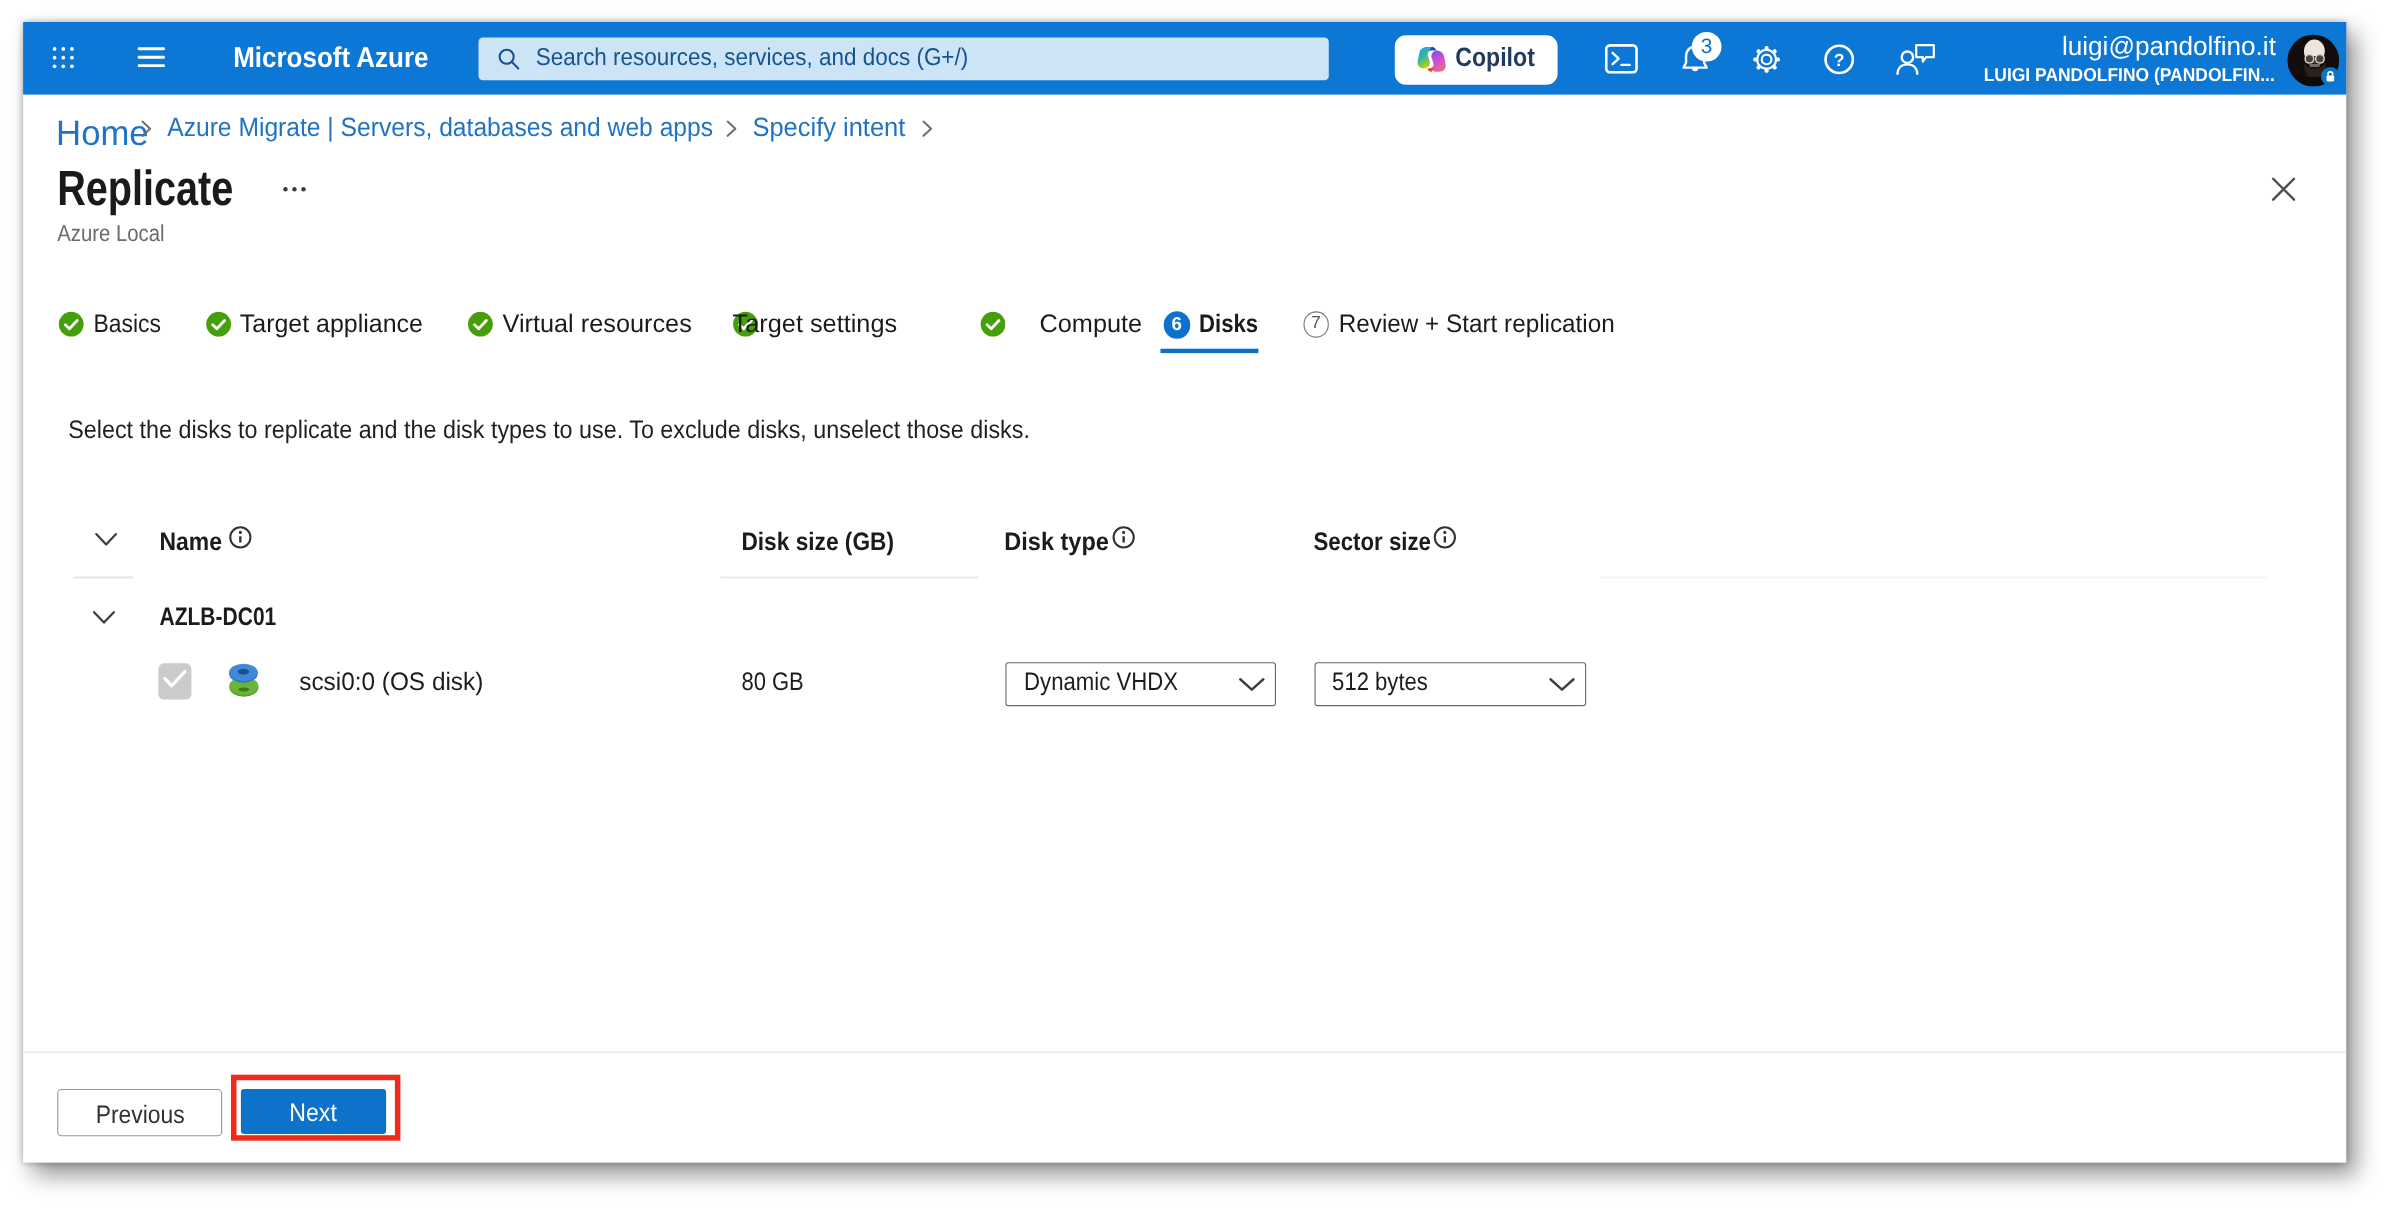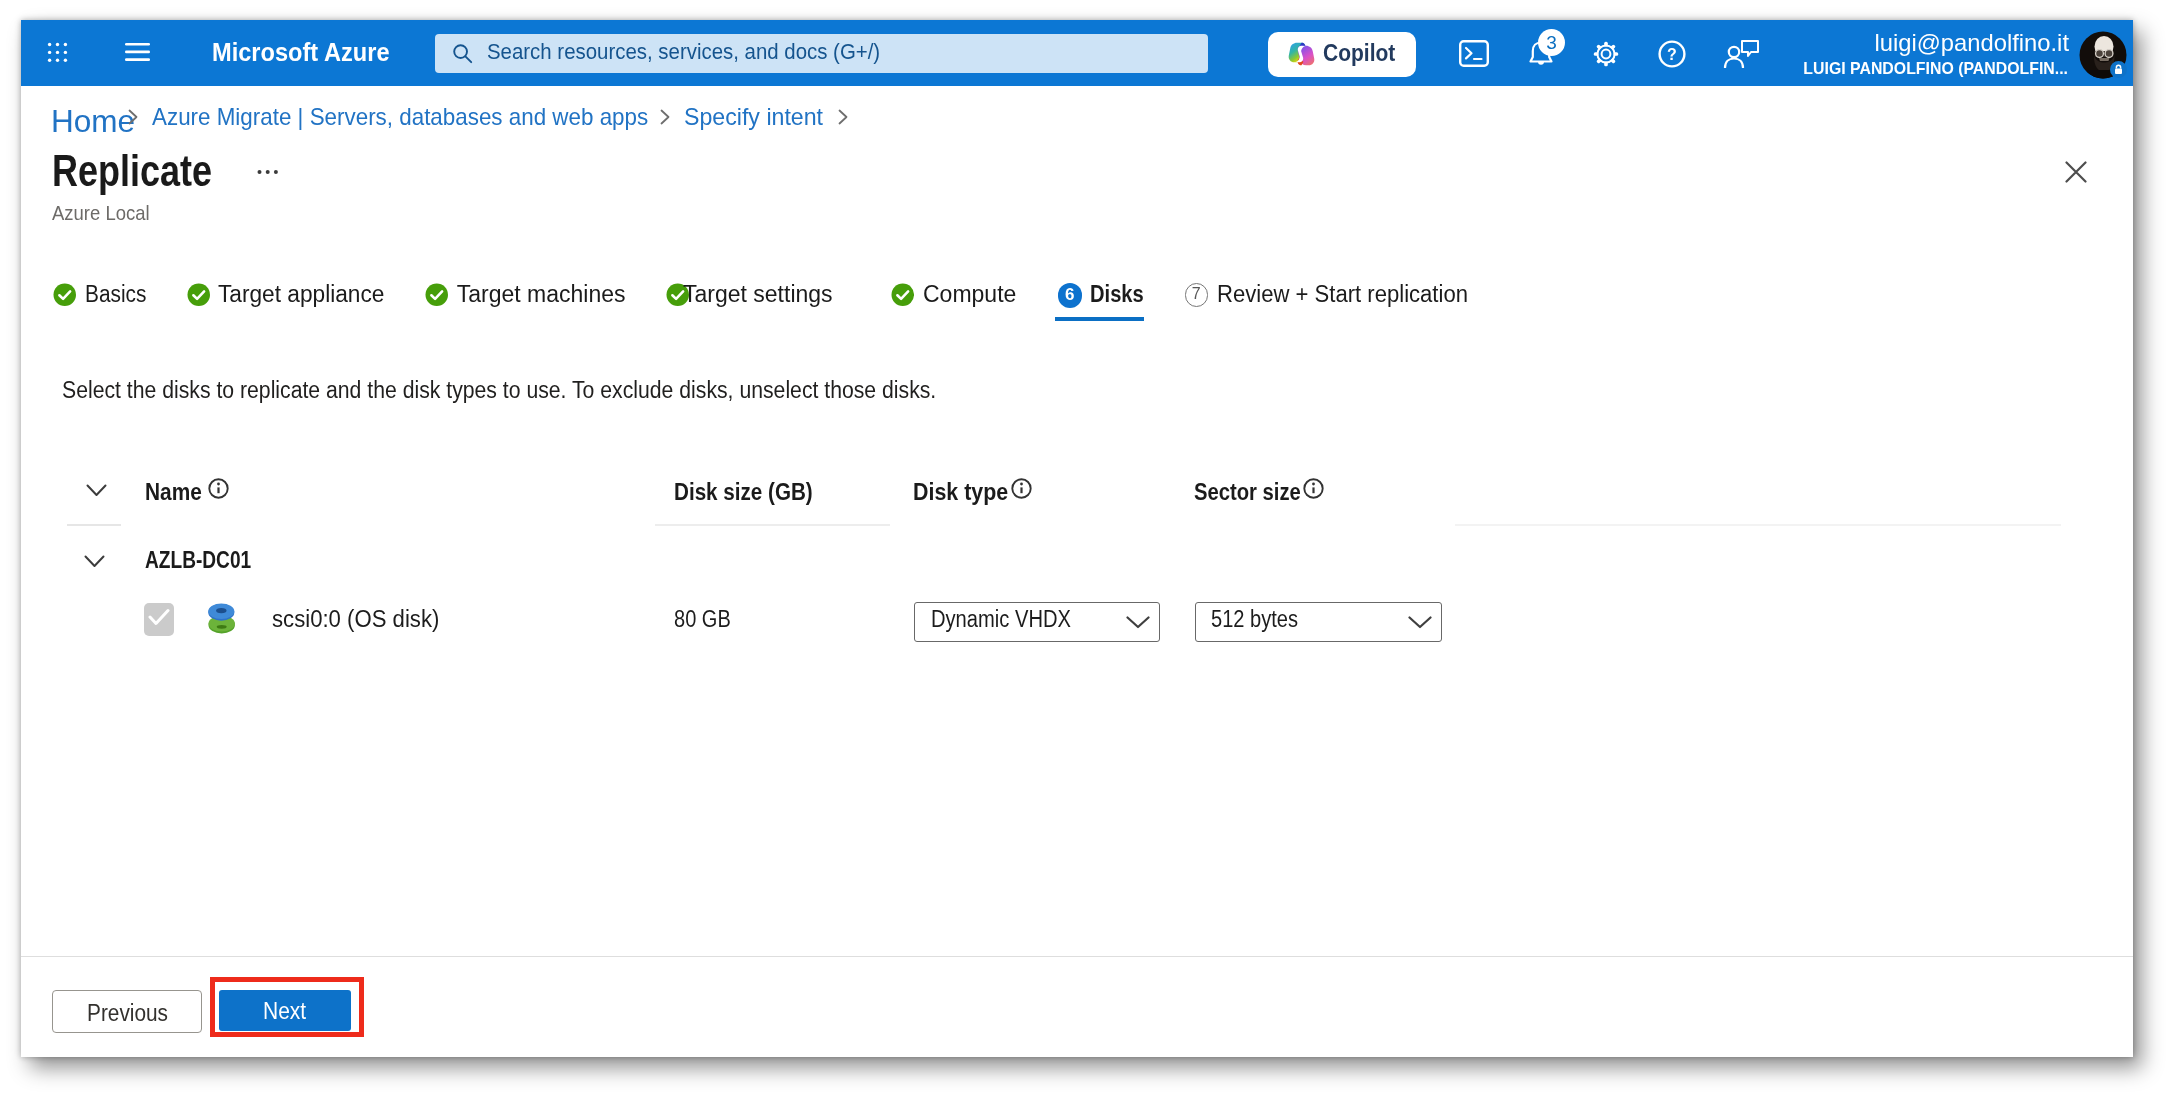--- a/index.html
+++ b/index.html
@@ -177,31 +177,31 @@
 <div class="abs tabt sx" style="left:84.7px; transform:scaleX(0.906);">Basics</div>
 <svg class="abs" style="left:187px; top:283.2px;" width="23.5" height="23.5" viewBox="0 0 24 24">
   <circle cx="12" cy="12" r="11.5" fill="#469e0a"></circle>
   <path class="chk" d="M6.5 12.5 L10.3 16.2 L17.5 8.5"></path>
 </svg>
 <div class="abs tabt sx" style="left:218px; transform:scaleX(0.986);">Target appliance</div>
 <svg class="abs" style="left:425px; top:283.2px;" width="23.5" height="23.5" viewBox="0 0 24 24">
   <circle cx="12" cy="12" r="11.5" fill="#469e0a"></circle>
   <path class="chk" d="M6.5 12.5 L10.3 16.2 L17.5 8.5"></path>
 </svg>
-<div class="abs tabt sx" style="left:456.8px; transform:scaleX(1);">Target machines</div>
+<div class="abs tabt sx" style="left:456.8px; transform:scaleX(1);">Virtual resources</div>
 <svg class="abs" style="left:666px; top:283.2px;" width="23.5" height="23.5" viewBox="0 0 24 24">
   <circle cx="12" cy="12" r="11.5" fill="#469e0a"></circle>
   <path class="chk" d="M6.5 12.5 L10.3 16.2 L17.5 8.5"></path>
 </svg>
-<div class="abs tabt sx" style="left:683px; transform:scaleX(1);text-align:right;">Target settings</div>
+<div class="abs tabt sx" style="left:666px; transform:scaleX(1);text-align:right;">Target settings</div>
 <svg class="abs" style="left:890.5px; top:283.2px;" width="23.5" height="23.5" viewBox="0 0 24 24">
   <circle cx="12" cy="12" r="11.5" fill="#469e0a"></circle>
   <path class="chk" d="M6.5 12.5 L10.3 16.2 L17.5 8.5"></path>
 </svg>
-<div class="abs tabt sx" style="left:923px; transform:scaleX(1);">Compute</div>
+<div class="abs tabt sx" style="left:945px; transform:scaleX(1);">Compute</div>
 <div class="abs" style="left:1057.5px; top:283px; width:24.5px; height:24.5px; border-radius:50%; background:#0d72ce; color:#fff; font-size:17px; font-weight:700; text-align:center; line-height:24.5px;">6</div>
 <div class="abs tabt sx" style="left:1090px; font-weight:700; transform:scaleX(0.875);">Disks</div>
 <div class="abs" style="left:1055px; top:317px; width:89px; height:3.5px; background:#0b6fc4;"></div>
 <div class="abs" style="left:1184.5px; top:283px; width:23.5px; height:23.5px; border-radius:50%; border:1.7px solid #767676; color:#565656; font-size:16px; text-align:center; line-height:20.5px;">7</div>
 <div class="abs tabt sx" style="left:1217px; transform:scaleX(0.96);">Review + Start replication</div>
 
 <div class="abs sx" style="left:61.5px; top:377px; font-size:23px; color:#201f1e; transform:scaleX(0.922);">Select the disks to replicate and the disk types to use. To exclude disks, unselect those disks.</div>
 
 <svg class="abs" style="left:85.5px; top:484px;" width="21" height="13" viewBox="0 0 21 13">
   <path d="M1.5 1.5 L10.5 11 L19.5 1.5" fill="none" stroke="#3c3c3c" stroke-width="2" stroke-linecap="round" stroke-linejoin="round"></path>

